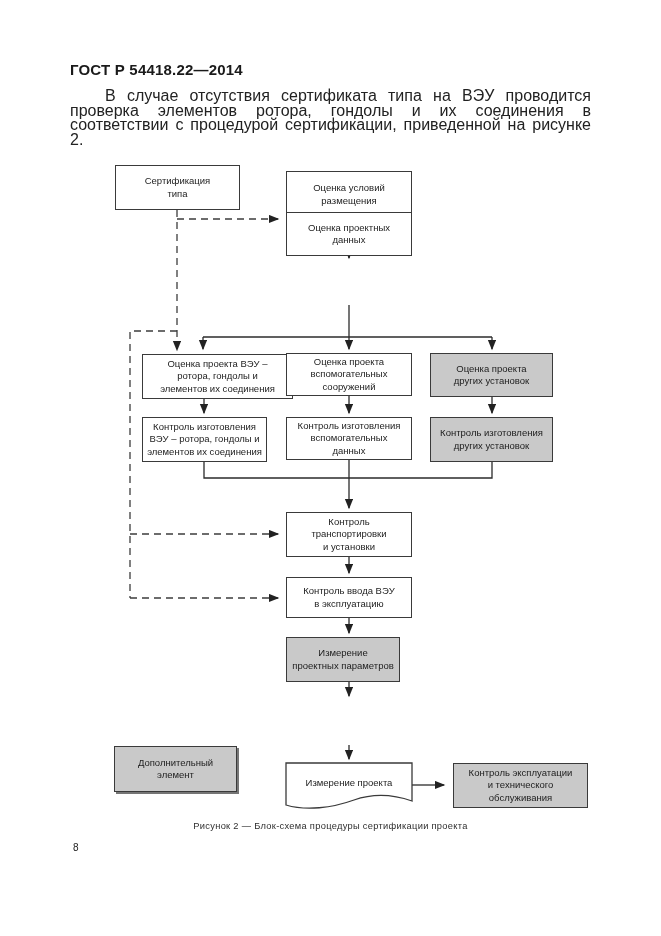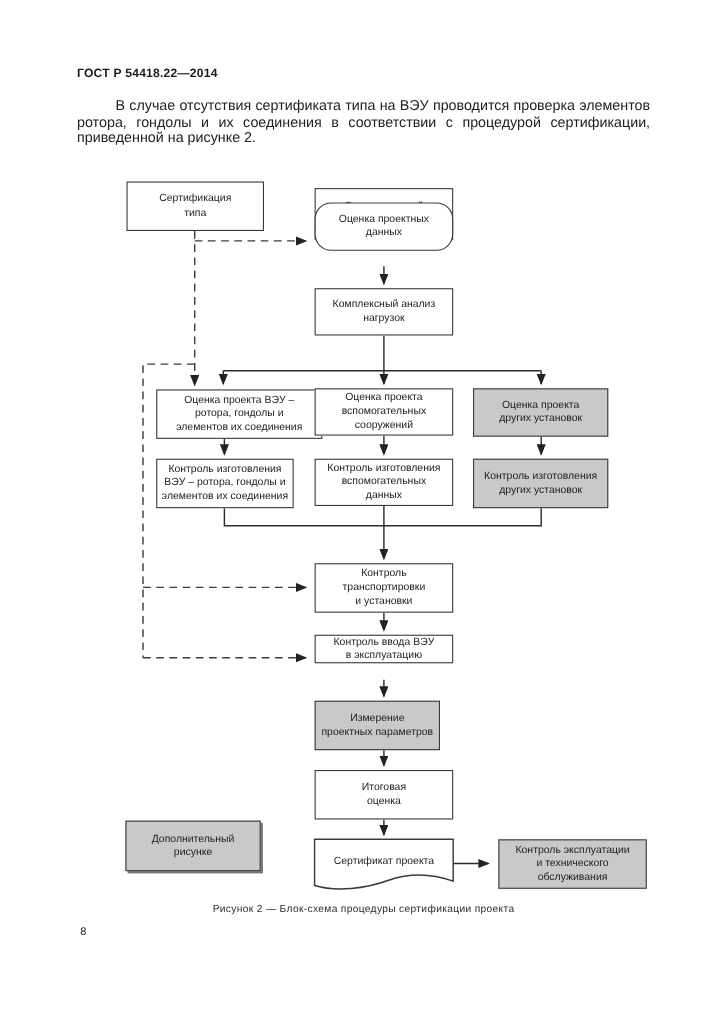--- a/index.html
+++ b/index.html
@@ -2,25 +2,25 @@
 <html><head>
 <meta charset="utf-8">
 <style>
   html,body { margin:0; padding:0; background:#ffffff; }
   .page {
     position:relative; width:661px; height:936px; background:#ffffff;
     font-family:"Liberation Sans", sans-serif; color:#1f1f1f; overflow:hidden;
   }
   .doc-header {
     position:absolute; left:70px; top:61px;
-    font-size:11px; font-weight:bold; letter-spacing:0.2px; color:#1a1a1a;
+    font-size:15px; font-weight:bold; letter-spacing:0.2px; color:#1a1a1a;
   }
   .doc-paragraph {
     position:absolute; left:70px; top:89px; width:521px;
-    font-size:13px; line-height:14.6px; text-indent:35px; text-align:justify; color:#222;
+    font-size:16px; line-height:14.6px; text-indent:35px; text-align:justify; color:#222;
     white-space:pre-line;
   }
   .fig-caption {
     position:absolute; left:0; top:821px; width:661px; text-align:center;
     font-size:9.3px; color:#2f2f2f; letter-spacing:0.3px;
   }
   .page-number {
     position:absolute; left:73px; top:842px; font-size:10px; color:#222;
   }
   svg.connectors { position:absolute; left:0; top:0; }
@@ -77,25 +77,23 @@
     </g>
     <path d="M286,763 L412,763 L412,801 C 392,794 374,793 354,800 C 332,808 306,811 286,805 Z" fill="#ffffff" stroke="#3a3a3a" stroke-width="1.3"></path>
   </svg>
 
   <div class="node" style="left:115px; top:165px; width:125px; height:45px;">Сертификация
 типа</div>
 
   <div class="node" style="left:286px; top:131px; width:126px; height:47px;margin-top:40px;">Оценка условий
 размещения</div>
 
-  <div class="node" style="left:286px; top:184px; width:126px; height:44px;border-radius:15px;">Оценка проектных
+  <div class="node" style="left:286px; top:212px; width:126px; height:44px;">Оценка проектных
 данных</div>
 
-  <div class="node" style="left:286px; top:262px; width:126px; height:43px;">Комплексный анализ
-нагрузок</div>
 
   <div class="node" style="left:142px; top:354px; width:151px; height:45px;">Оценка проекта ВЭУ –
 ротора, гондолы и
 элементов их соединения</div>
 
   <div class="node" style="left:286px; top:353px; width:126px; height:43px;">Оценка проекта
 вспомогательных
 сооружений</div>
 
   <div class="node gray" style="left:430px; top:353px; width:123px; height:44px;">Оценка проекта
@@ -109,35 +107,33 @@
 вспомогательных
 данных</div>
 
   <div class="node gray" style="left:430px; top:417px; width:123px; height:45px;">Контроль изготовления
 других установок</div>
 
   <div class="node" style="left:286px; top:512px; width:126px; height:45px;">Контроль
 транспортировки
 и установки</div>
 
-  <div class="node" style="left:286px; top:577px; width:126px; height:26px;">Контроль ввода ВЭУ
+  <div class="node" style="left:286px; top:577px; width:126px; height:41px;">Контроль ввода ВЭУ
 в эксплуатацию</div>
 
   <div class="node gray" style="left:286px; top:637px; width:114px; height:45px;">Измерение
 проектных параметров</div>
 
-  <div class="node" style="left:286px; top:700px; width:126px; height:45px;">Итоговая
-оценка</div>
 
-  <div class="node no-border" style="left:286px; top:766px; width:126px; height:34px;">Сертификат проекта</div>
+  <div class="node no-border" style="left:286px; top:766px; width:126px; height:34px;">Измерение проекта</div>
 
   <div class="node gray" style="left:453px; top:763px; width:135px; height:45px;">Контроль эксплуатации
 и технического
 обслуживания</div>
 
   <div class="node gray shadow" style="left:114px; top:746px; width:123px; height:46px;">Дополнительный
-рисунке</div>
+элемент</div>
 
   <div class="fig-caption">Рисунок 2 — Блок-схема процедуры сертификации проекта</div>
 
   <div class="page-number">8</div>
 
 </div>
 
 </body></html>

